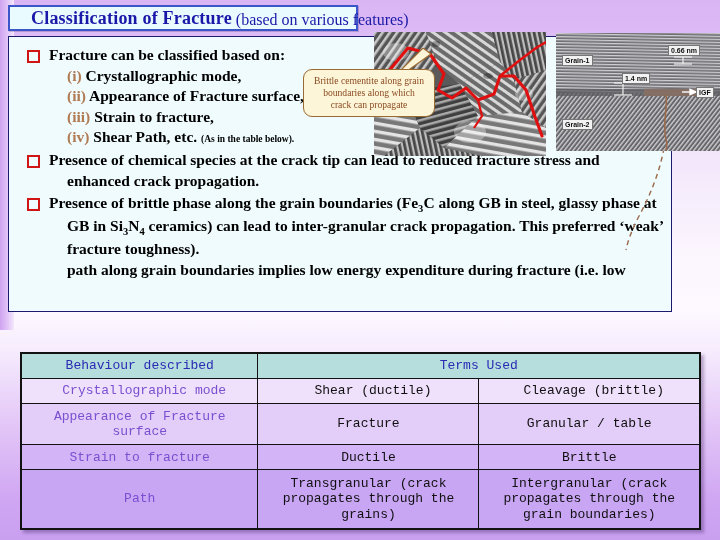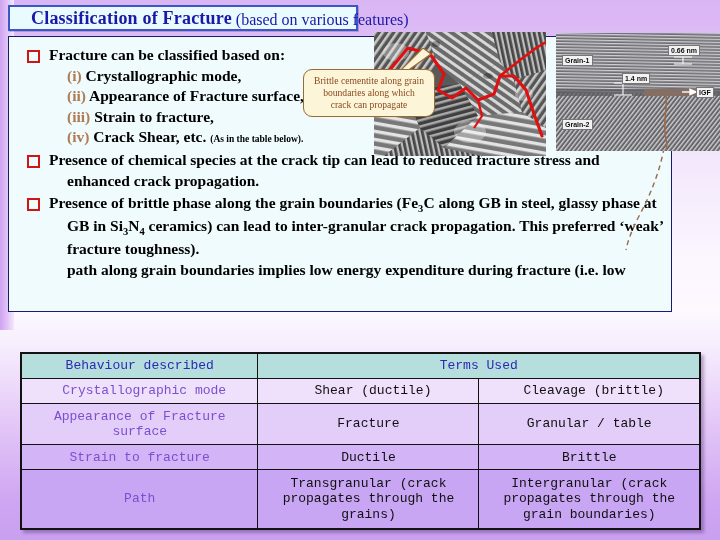--- a/index.html
+++ b/index.html
@@ -260,21 +260,21 @@
         <span class="indent">
           <span class="roman">(ii)</span>
           <span>Appearance of Fracture surface,</span>
         </span>
         <span class="indent">
           <span class="roman">(iii)</span>
           <span>Strain to fracture,</span>
         </span>
         <span class="indent">
           <span class="roman">(iv)</span>
-          <span>Crack Shear, etc.</span>
+          <span>Shear Path, etc.</span>
           <span class="small-note">(As in the table below).</span>
         </span>
       </li>
 
       <li class="bullet">
         <span class="sq"></span>
         <span>Presence of chemical species at the crack tip can lead to reduced fracture stress and</span>
         <span class="indent">enhanced crack propagation.</span>
       </li>
 

